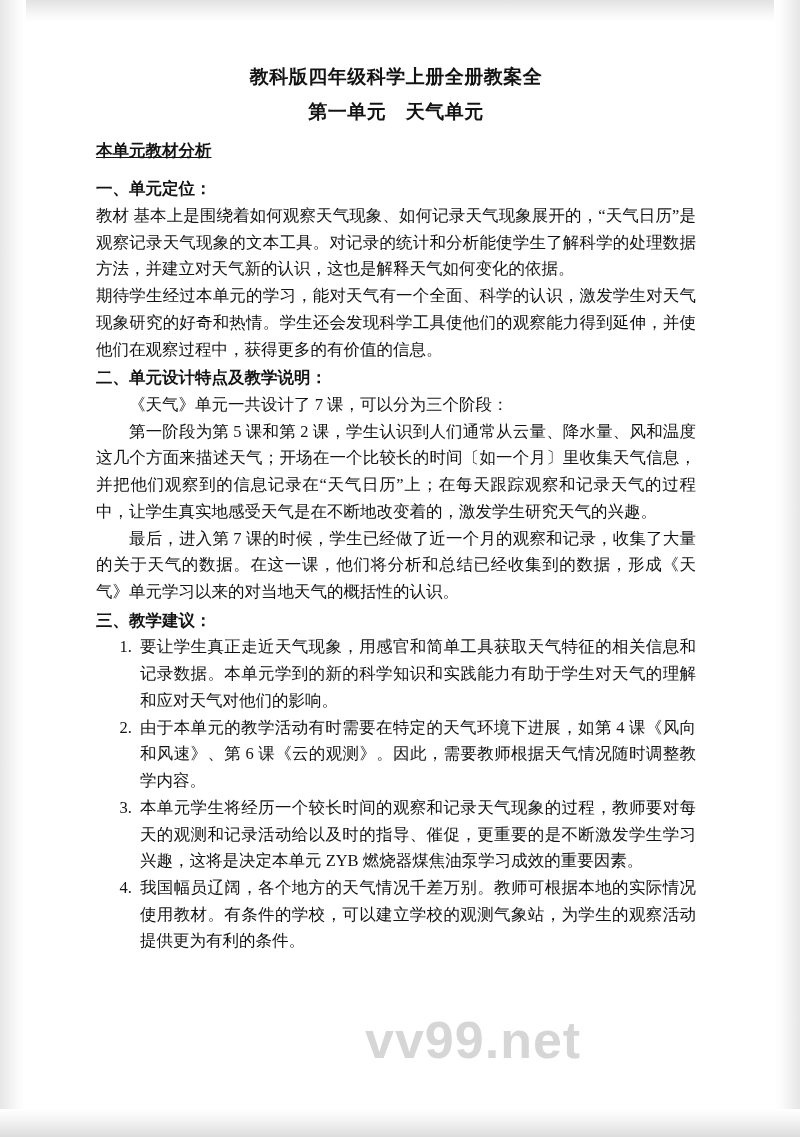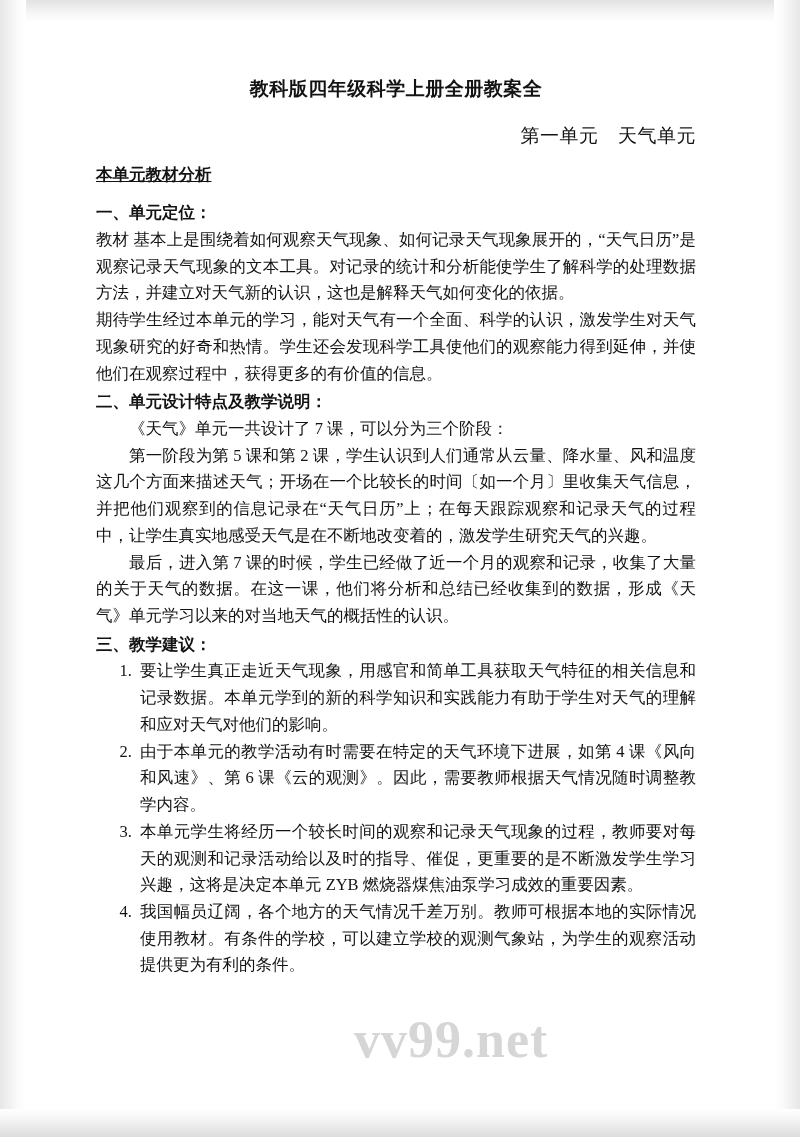--- a/index.html
+++ b/index.html
@@ -51,25 +51,25 @@
     color: #131313;
     font-size: 16.5px;
     line-height: 1.62;
   }
 
   .doc-title {
     text-align: center;
     font-weight: bold;
     font-size: 19px;
     letter-spacing: 0.5px;
-    margin: 16px;
+    margin: 4px;
   }
   .doc-subtitle {
-    text-align: right;
-    font-weight: normal;
+    text-align: center;
+    font-weight: bold;
     font-size: 19px;
     letter-spacing: 0.5px;
     margin: 2px 0 10px 0;
   }
   .section-underline {
     font-weight: bold;
     text-decoration: underline;
     font-size: 16.5px;
     margin: 0 0 12px 0;
   }
@@ -91,23 +91,23 @@
     list-style-type: decimal;
   }
   .ol-list li {
     margin: 0;
     padding-left: 4px;
     text-align: justify;
   }
 
   .watermark {
     position: absolute;
-    left: 354px;
+    left: 365px;
     top: 1010px;
-    font-family: Liberation Serif, serif;
+    font-family: Liberation Sans, sans-serif;
     font-weight: bold;
     font-size: 52px;
     color: rgba(120,120,120,0.30);
     letter-spacing: 1px;
     user-select: none;
     white-space: nowrap;
   }
 </style>
 </head>
 <body>

